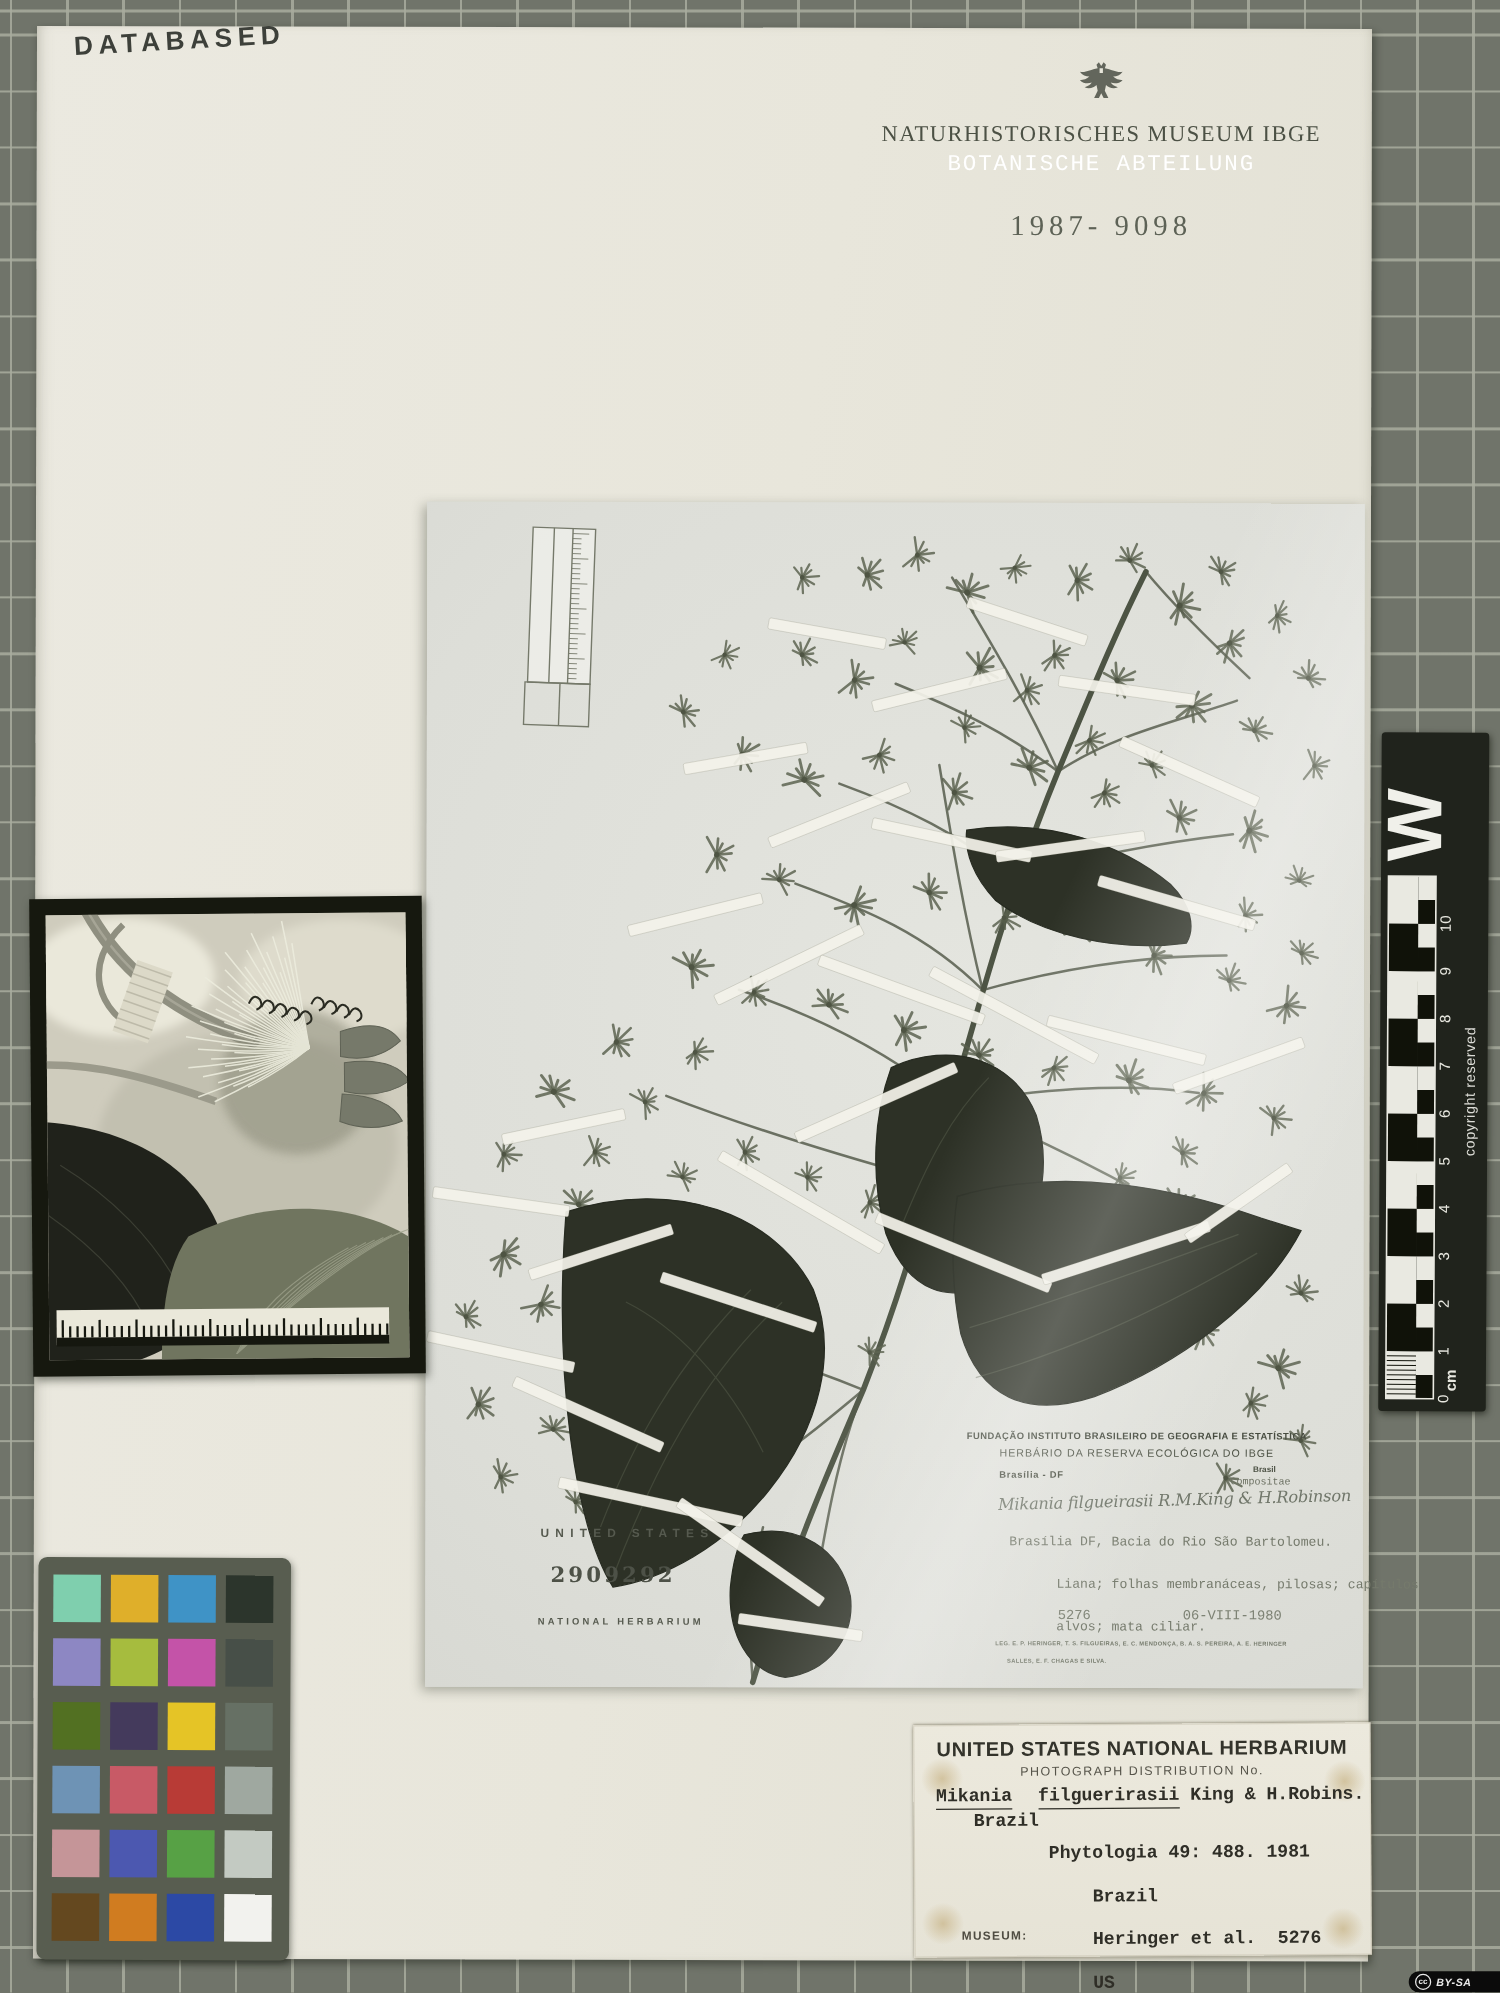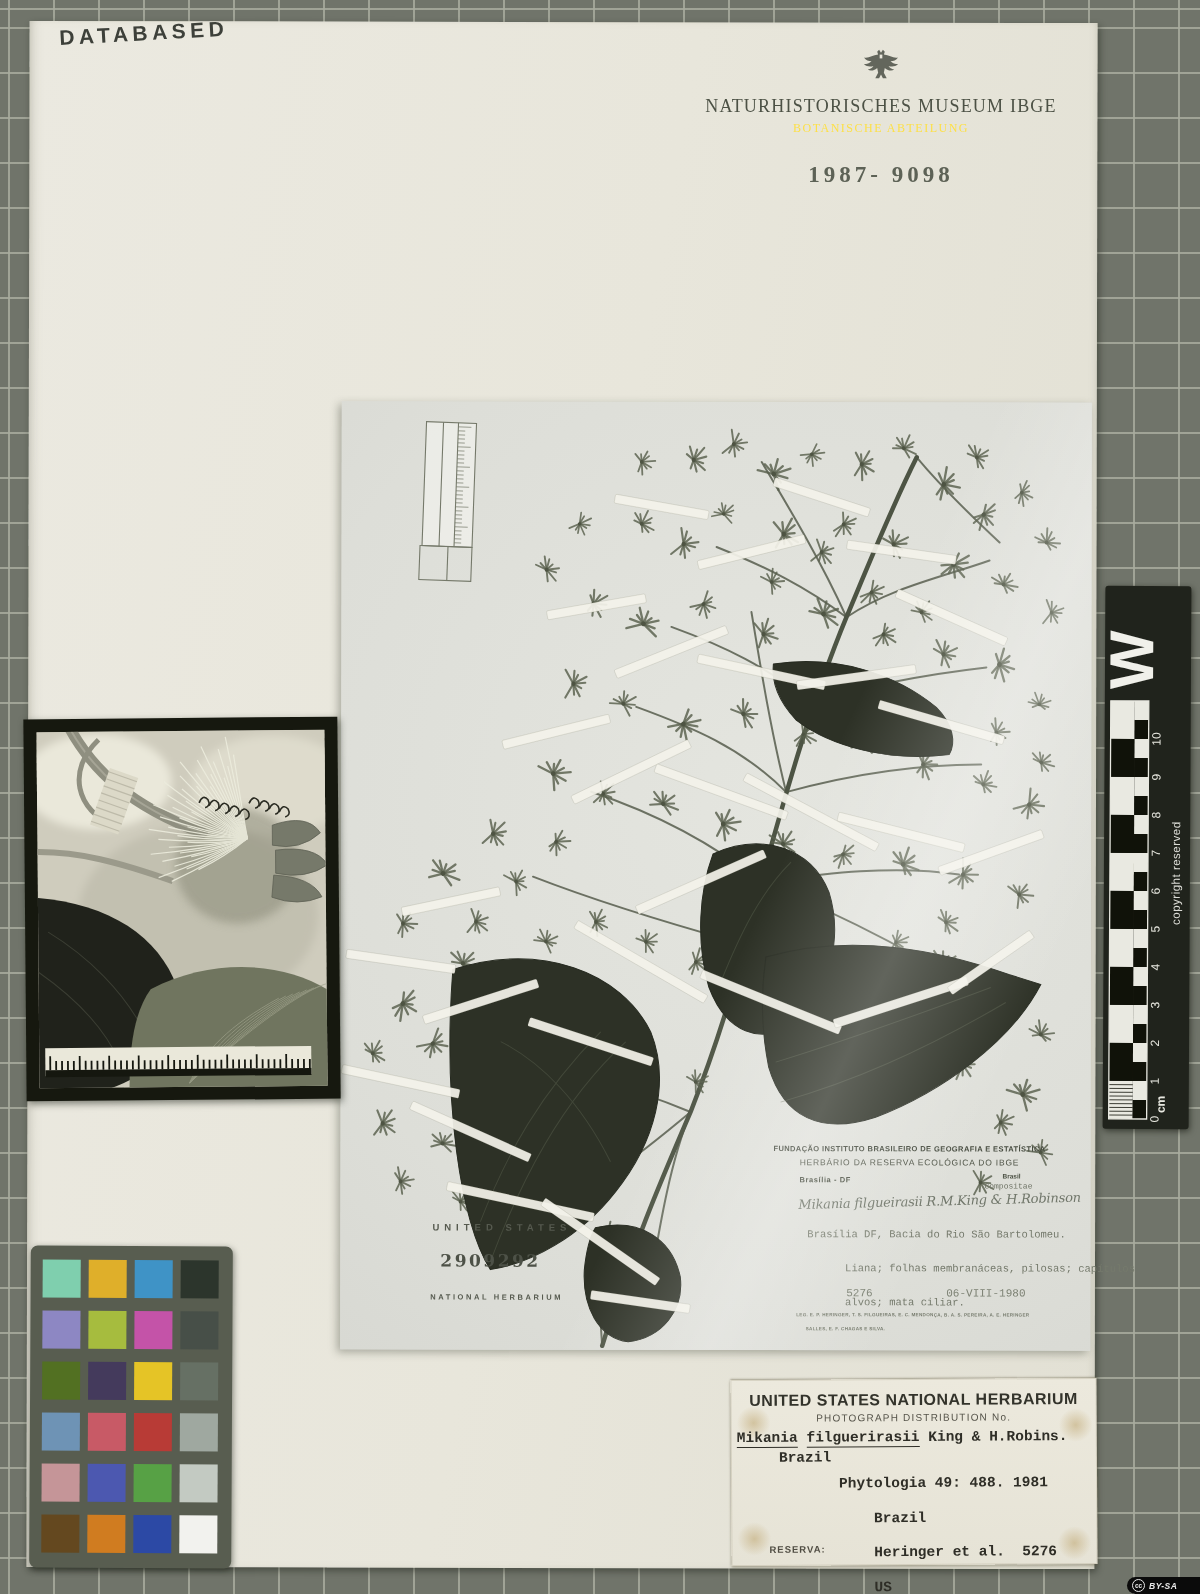--- a/index.html
+++ b/index.html
@@ -17,22 +17,22 @@
   .sheet{
     position:absolute;left:28px;top:22px;width:1068px;height:1546px;
     background:linear-gradient(100deg,#ebe9e0 0%,#e8e6db 50%,#e2e0d4 100%);
     transform:rotate(.12deg);
     box-shadow:inset 8px 0 14px -10px rgba(95,95,75,.55), inset -6px 0 10px -8px rgba(95,95,75,.35), 2px 3px 7px rgba(20,25,15,.45);
   }
   .databased{left:60px;top:26px;font-weight:700;font-size:21px;letter-spacing:4.5px;color:#3d403a;transform:rotate(-3.2deg);transform-origin:left bottom;}
   .header{position:absolute;left:681px;top:46px;width:400px;text-align:center;color:#4e5347;}
   .header .eagle{display:inline-block;}
   .mus1{font-family:"Liberation Serif",serif;font-size:18px;letter-spacing:1.2px;margin-top:6px;color:#4c5145;}
-  .mus2{font-family:Liberation Serif, serif;font-size:12px;letter-spacing:1.5px;margin-top:4px;color:#fde047;}
-  .acc{font-family:"Liberation Serif",serif;font-weight:700;font-size:23px;letter-spacing:4px;margin-top:26px;color:#5d6256;}
+  .mus2{font-family:Liberation Mono, monospace;font-size:18px;letter-spacing:1.5px;margin-top:4px;color:#ffffff;}
+  .acc{font-family:"Liberation Serif",serif;font-weight:400;font-size:23px;letter-spacing:4px;margin-top:26px;color:#5d6256;}
   
   .photo{
     position:absolute;left:341px;top:402px;width:750px;height:948px;
     background:radial-gradient(120% 95% at 58% 42%, #e4e5df 0%, #dddED8 55%, #d3d4ce 100%);
     background-color:#dcddd7;
     transform:rotate(.1deg);
     box-shadow:-3px 3px 9px rgba(50,55,40,.35);
   }
   .photo::after{content:"";position:absolute;inset:0;background:linear-gradient(115deg,rgba(255,255,255,0) 55%,rgba(255,255,255,.25) 68%,rgba(255,255,255,0) 82%);pointer-events:none;}
   .photo svg{position:absolute;inset:0;}
@@ -66,21 +66,21 @@
     position:absolute;left:731px;top:1379px;width:366px;height:186px;
     background:linear-gradient(#ece9dd,#e6e3d6);
     transform:rotate(-.35deg);
     box-shadow:0 -1px 2px rgba(90,85,60,.45), 0 2px 3px rgba(90,85,60,.4), inset 0 0 0 1px rgba(140,130,100,.2);
     color:#34332c;
   }
   .glue{position:absolute;width:34px;height:34px;border-radius:50%;background:radial-gradient(rgba(190,165,110,.55),rgba(190,165,110,0) 70%);}
   .ltitle{top:12px;left:0;width:366px;text-align:center;font-weight:700;font-size:16px;letter-spacing:.5px;color:#33332b;}
   .lsub{top:33px;left:0;width:366px;text-align:center;font-size:10px;letter-spacing:1.2px;color:#56544a;}
   .lspecies{top:50px;left:6px;font-family:"Liberation Mono",monospace;font-weight:700;font-size:14.5px;color:#2f2e27;}
-  .lspecies .u{border-bottom:1.6px solid #2f2e27;padding-bottom:1px;}
+  .lspecies .u{border-bottom:1.6px solid #2f2e27;padding-bottom:1px;margin-left:12px;}
   .liso{top:70px;left:48px;font-family:"Liberation Mono",monospace;font-weight:700;font-size:14.5px;color:#2f2e27;}
   .lcit{top:96px;left:108px;font-family:"Liberation Mono",monospace;font-weight:700;font-size:14.5px;line-height:17.3px;color:#2f2e27;}
   .lmus{top:164px;left:38px;font-size:9.5px;font-weight:700;letter-spacing:1px;color:#4f4c42;}
   
   .ccbadge{position:absolute;left:1127px;top:1577px;width:73px;height:17px;background:#0b0b0b;border-radius:9px 0 0 9px;display:flex;align-items:center;gap:4px;padding-left:5px;box-sizing:border-box;color:#e9e9e9;}
   .ccicon{width:11px;height:11px;border:1.3px solid #e9e9e9;border-radius:50%;font-size:6.5px;font-weight:700;line-height:11px;text-align:center;}
   .cctext{font-size:8.5px;font-weight:700;letter-spacing:.5px;font-style:italic;}
 </style>
 </head>
 <body>
@@ -1628,19 +1628,19 @@
   <div class="glue" style="left:6px;top:142px;"></div>
   <div class="glue" style="left:326px;top:148px;"></div>
   <div class="t ltitle">UNITED STATES NATIONAL HERBARIUM</div>
   <div class="t lsub">PHOTOGRAPH DISTRIBUTION No.</div>
   <div class="t lspecies"><span class="u">Mikania</span> <span class="u">filguerirasii</span><span> King &amp; H.Robins.</span></div>
   <div class="t liso">Brazil</div>
   <div class="t lcit"><span>Phytologia 49: 488. 1981</span><br>
     <span>Brazil</span><br>
     <span>Heringer et al.  5276</span><br>
     <span>US</span></div>
-  <div class="t lmus">RESERVA:</div>
+  <div class="t lmus">MUSEUM:</div>
 </div>
 
 <div class="ccbadge">
   <span class="ccicon">cc</span>
   <span class="cctext">BY-SA</span>
 </div>
 
 </body></html>

